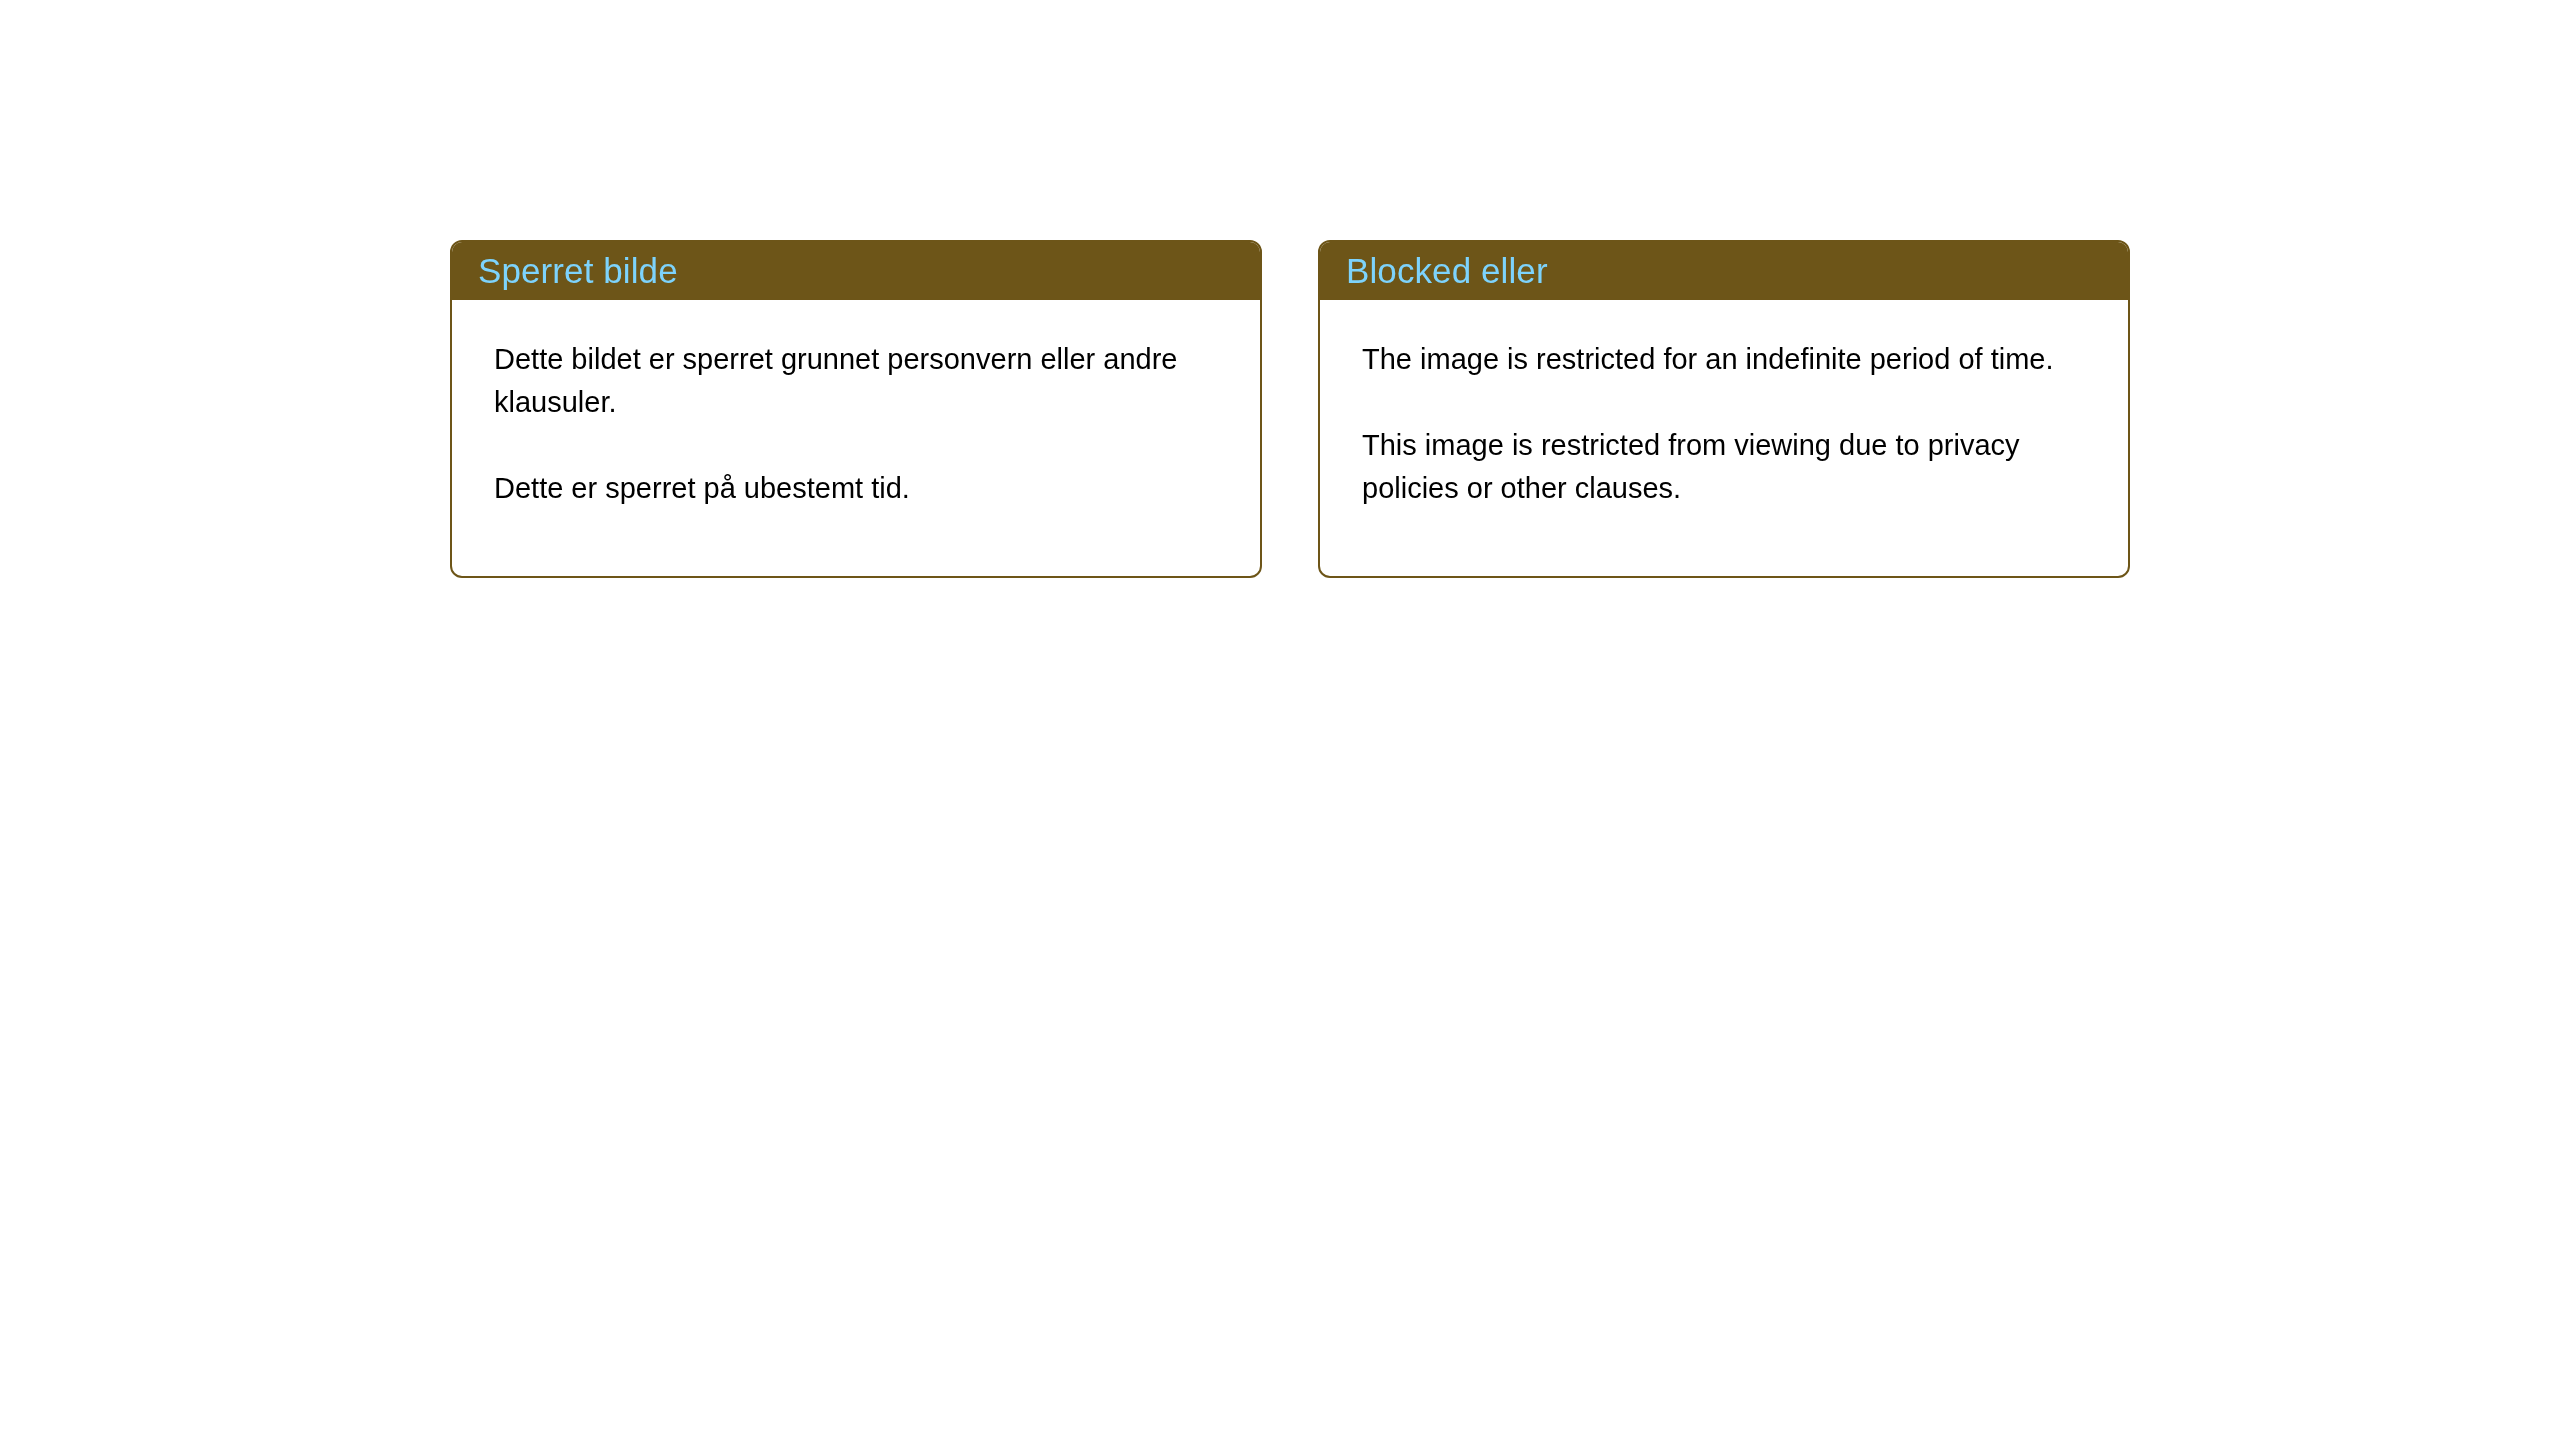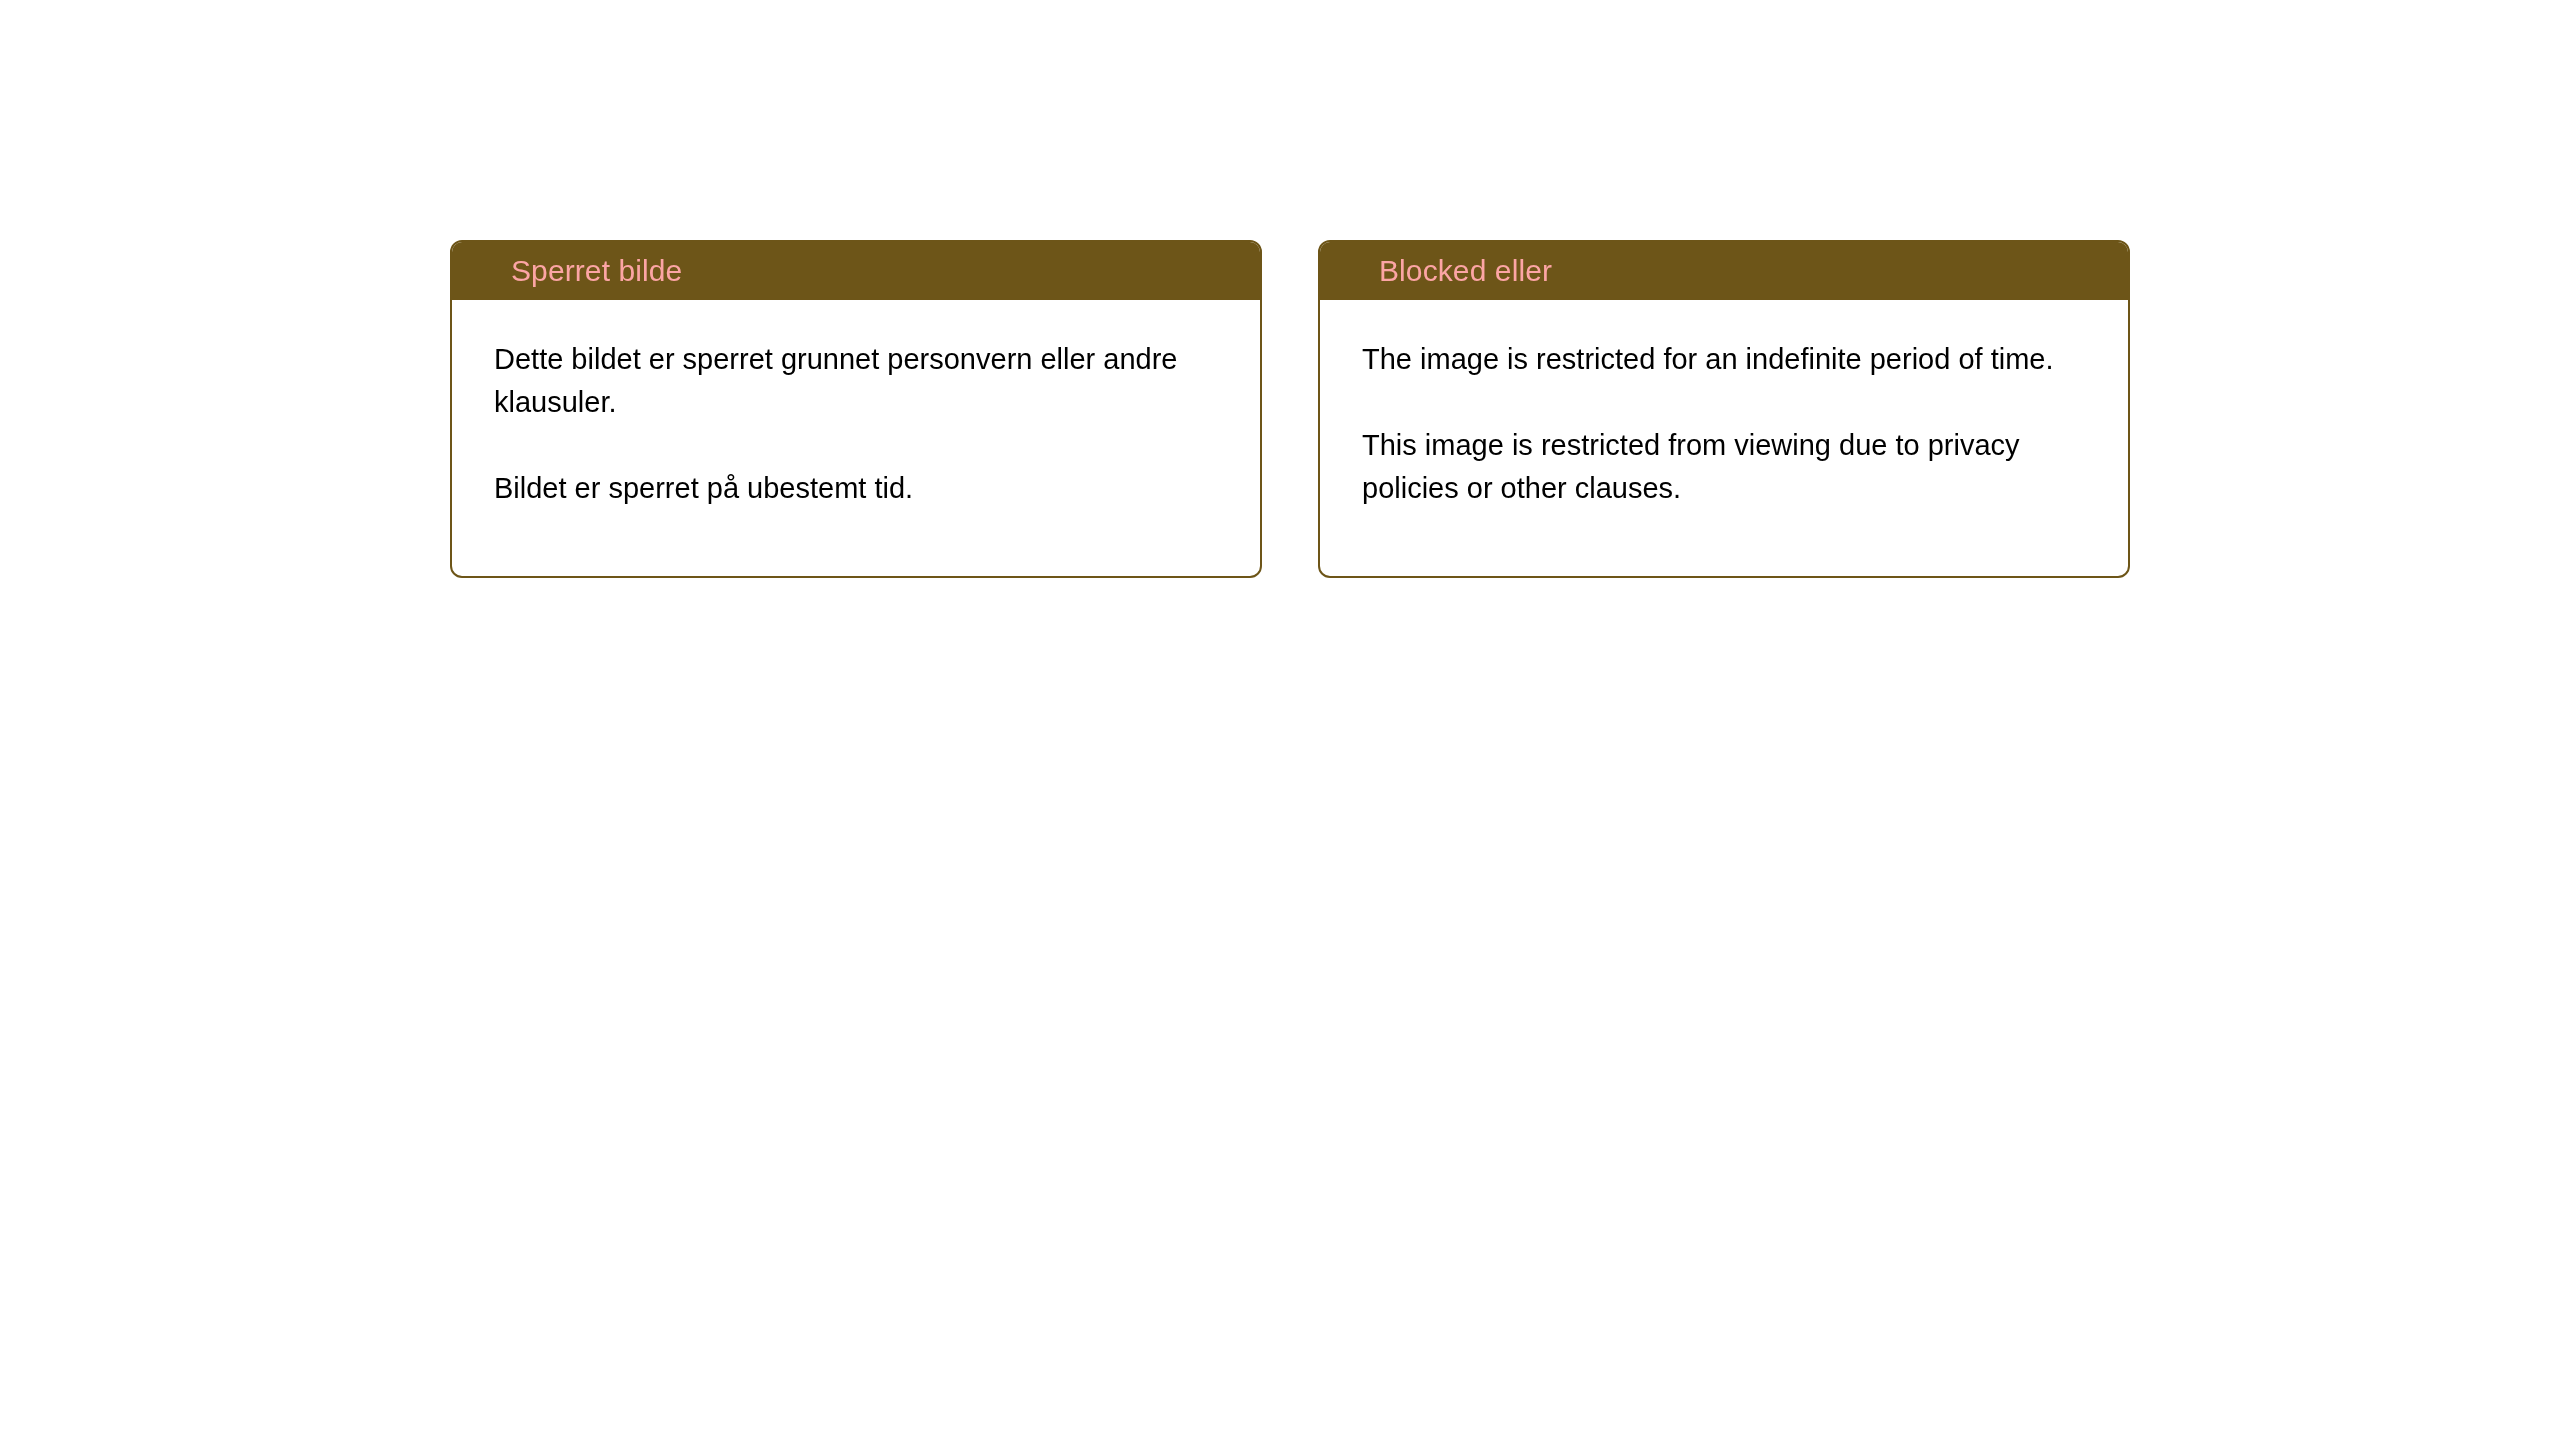--- a/index.html
+++ b/index.html
@@ -40,27 +40,26 @@
   .card-header {
     height: 58px;
     background: #6d5518;
     display: flex;
     align-items: center;
     padding: 0 0 0 26px;
     box-sizing: border-box;
   }
 
   .card-header-title {
-    color: #fca5a5;
-    font-size: 30px;
+    color: #7dd3fc;
+    font-size: 35px;
     line-height: 38px;
     font-weight: normal;
     letter-spacing: 0.1px;
     white-space: nowrap;
-    margin-left: 33px;
   }
 
   .card-body {
     padding: 22px 26px 0 26px;
     box-sizing: border-box;
   }
 
   .card-paragraph {
     margin: 16px;
     color: #000000;
@@ -78,21 +77,21 @@
 <body>
 
 <div id="page">
 
   <section class="notice-card card-left">
     <div class="card-header">
       <h2 class="card-header-title">Sperret bilde</h2>
     </div>
     <div class="card-body">
       <p class="card-paragraph">Dette bildet er sperret grunnet personvern eller andre klausuler.</p>
-      <p class="card-paragraph">Bildet er sperret på ubestemt tid.</p>
+      <p class="card-paragraph">Dette er sperret på ubestemt tid.</p>
     </div>
   </section>
 
   <section class="notice-card card-right">
     <div class="card-header">
       <h2 class="card-header-title">Blocked eller</h2>
     </div>
     <div class="card-body">
       <p class="card-paragraph">The image is restricted for an indefinite period of time.</p>
       <p class="card-paragraph">This image is restricted from viewing due to privacy policies or other clauses.</p>

